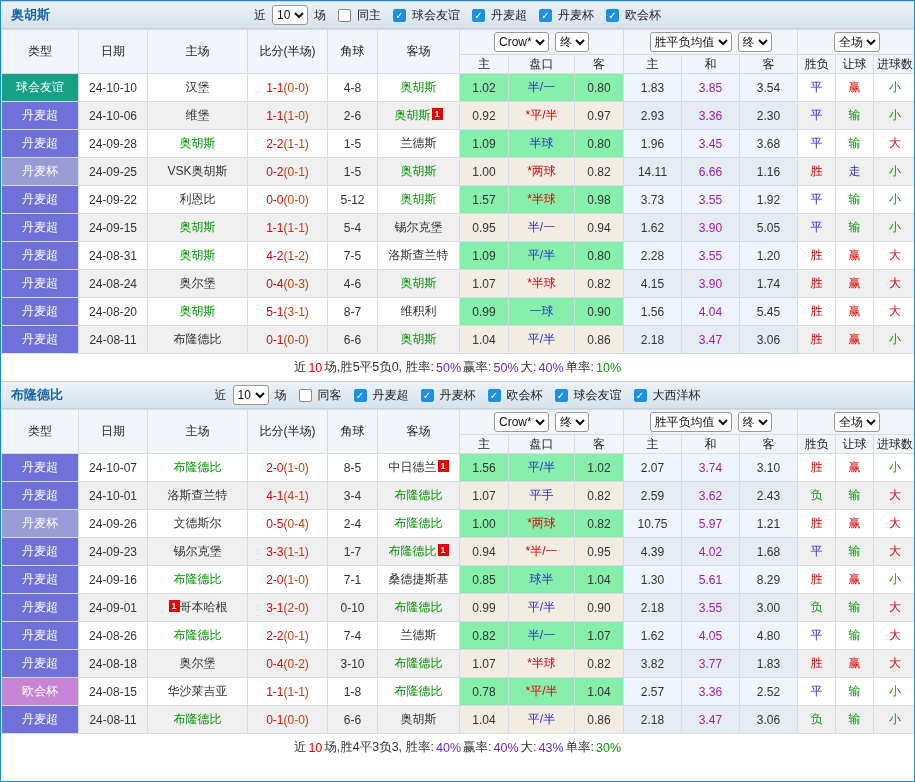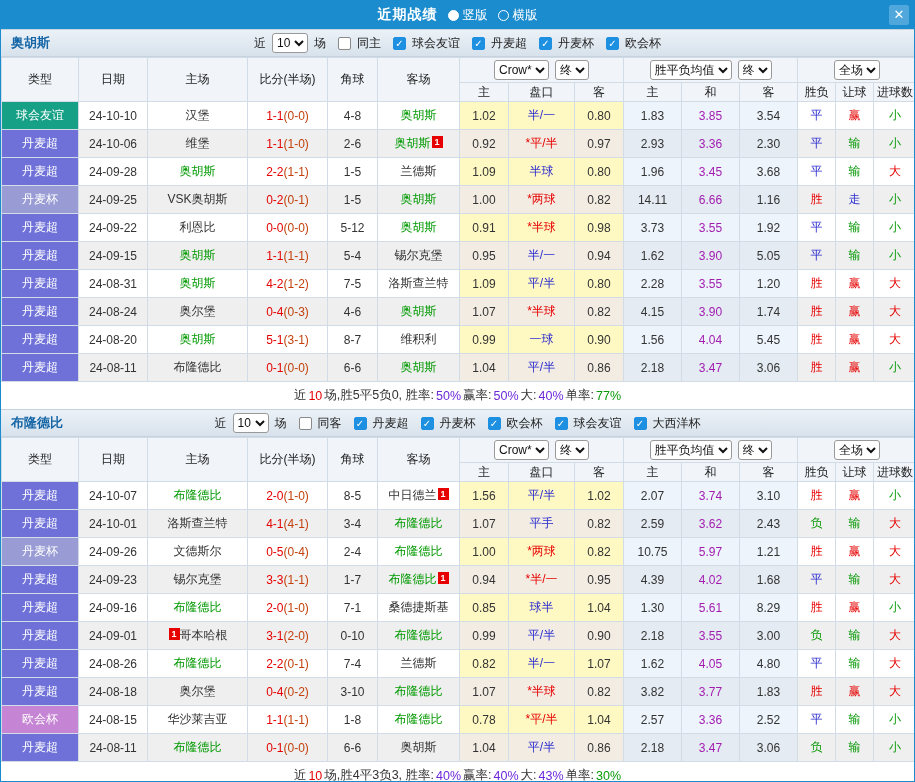--- a/index.html
+++ b/index.html
@@ -18,21 +18,21 @@
 .cb{display:inline-block;width:13px;height:13px;border:1px solid #8a8a8a;background:#fff;border-radius:2px;margin:0 3px 0 9px;text-align:center;line-height:12px;font-size:10px;color:transparent}
 .cb.on{background:#1e90e2;border-color:#1e90e2;color:#fff}
 select{font-size:12px;border:1px solid #999;border-radius:3px;background:#fff;height:20px;margin:0 3px;color:#111}
 table{border-collapse:collapse;table-layout:fixed;width:913px;font-size:12px;color:#333}
 td,th{border:1px solid #d2dce6;text-align:center;overflow:hidden;white-space:nowrap;padding:0}
 th{background:#f1f5fa;font-weight:normal;color:#222}
 tr.h1 th{height:25px}
 tr.h2 th{height:19px}
 tbody td{height:28px}
 tr.even td{background:#efefef}
-td.crow{background:#fef9c3}
+td.crow{background:#86efac}
 tr.even td.crow{background:#f2ece3}
 td.avgc{background:#edf4fb}
 tr.even td.avgc{background:#e4ebf2}
 td.type{color:#fff;font-size:12px}
 td.type.friendly{background:#16a186}
 td.type.super{background:#6f71d9}
 td.type.cup{background:#999bd5}
 td.type.conf{background:#c584d4}
 .c-red{color:#e60000}
 .c-blue{color:#2d2dd0}
@@ -42,28 +42,20 @@
 .half{color:#c2410c}
 .badge{display:inline-block;background:#e60000;color:#fff;font-size:9px;font-weight:bold;min-width:11px;height:12px;line-height:12px;padding:0 1px;margin-left:1px;vertical-align:2px}
 .summary{height:27px;display:flex;align-items:center;justify-content:center;font-size:12.5px;background:#fff}
 .summary span{margin:0 1px}
 .k{color:#333}.r{color:#e60000}.b{color:#6d28d9}.g{color:#089a08}
 </style>
 </head>
 <body>
 
 <div id="app">
-  <div class="titlebar">
-    <span class="title">近期战绩</span>
-    <span class="radio sel"></span>
-    <span class="rlabel">竖版</span>
-    <span class="radio"></span>
-    <span class="rlabel">横版</span>
-    <span class="closebtn">✕</span>
-  </div>
   <div id="sections">
       <div class="band">
         <span class="team">奥胡斯</span>
         <div class="filters">
           <span class="lbl">近</span>
           <select><option>10</option></select>
           <span class="lbl">场</span>
           <span class="cb"></span>
           <span class="lbl">同主</span>
           <span class="cb on">✓</span>
@@ -187,21 +179,21 @@
             <td class="c-blue">走</td>
             <td class="c-green">小</td>
           </tr>
           <tr class="odd">
             <td class="type super">丹麦超</td>
             <td>24-09-22</td>
             <td><span>利恩比</span></td>
             <td><span class="c-red">0-0</span><span class="half">(0-0)</span></td>
             <td>5-12</td>
             <td><span class="c-team">奥胡斯</span></td>
-            <td class="crow">0.91</td>
+            <td class="crow">1.57</td>
             <td class="crow c-red">*半球</td>
             <td class="crow">0.98</td>
             <td class="avgc">3.73</td>
             <td class="avgc c-sblue">3.55</td>
             <td class="avgc">1.92</td>
             <td class="c-blue">平</td>
             <td class="c-green">输</td>
             <td class="c-green">小</td>
           </tr>
           <tr class="even">
@@ -294,21 +286,21 @@
       <div class="summary">
         <span class="k">近</span>
         <span class="r">10</span>
         <span class="k">场,胜5平5负0, 胜率:</span>
         <span class="b">50%</span>
         <span class="k"> 赢率:</span>
         <span class="b">50%</span>
         <span class="k"> 大:</span>
         <span class="b">40%</span>
         <span class="k"> 单率:</span>
-        <span class="g">77%</span>
+        <span class="g">10%</span>
       </div>
       <div class="band">
         <span class="team">布隆德比</span>
         <div class="filters">
           <span class="lbl">近</span>
           <select><option>10</option></select>
           <span class="lbl">场</span>
           <span class="cb"></span>
           <span class="lbl">同客</span>
           <span class="cb on">✓</span>

